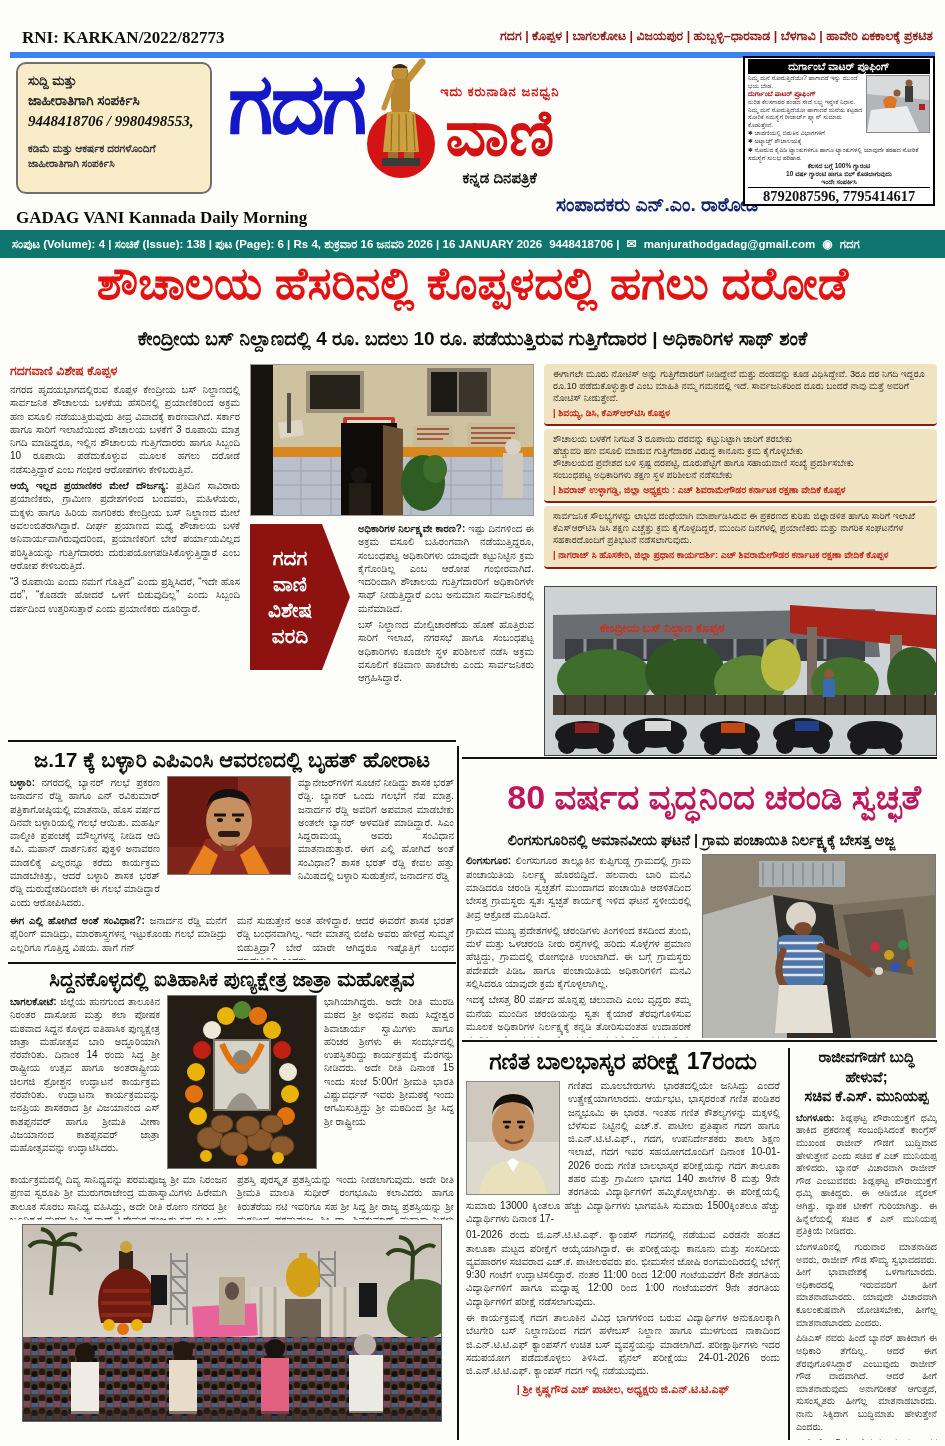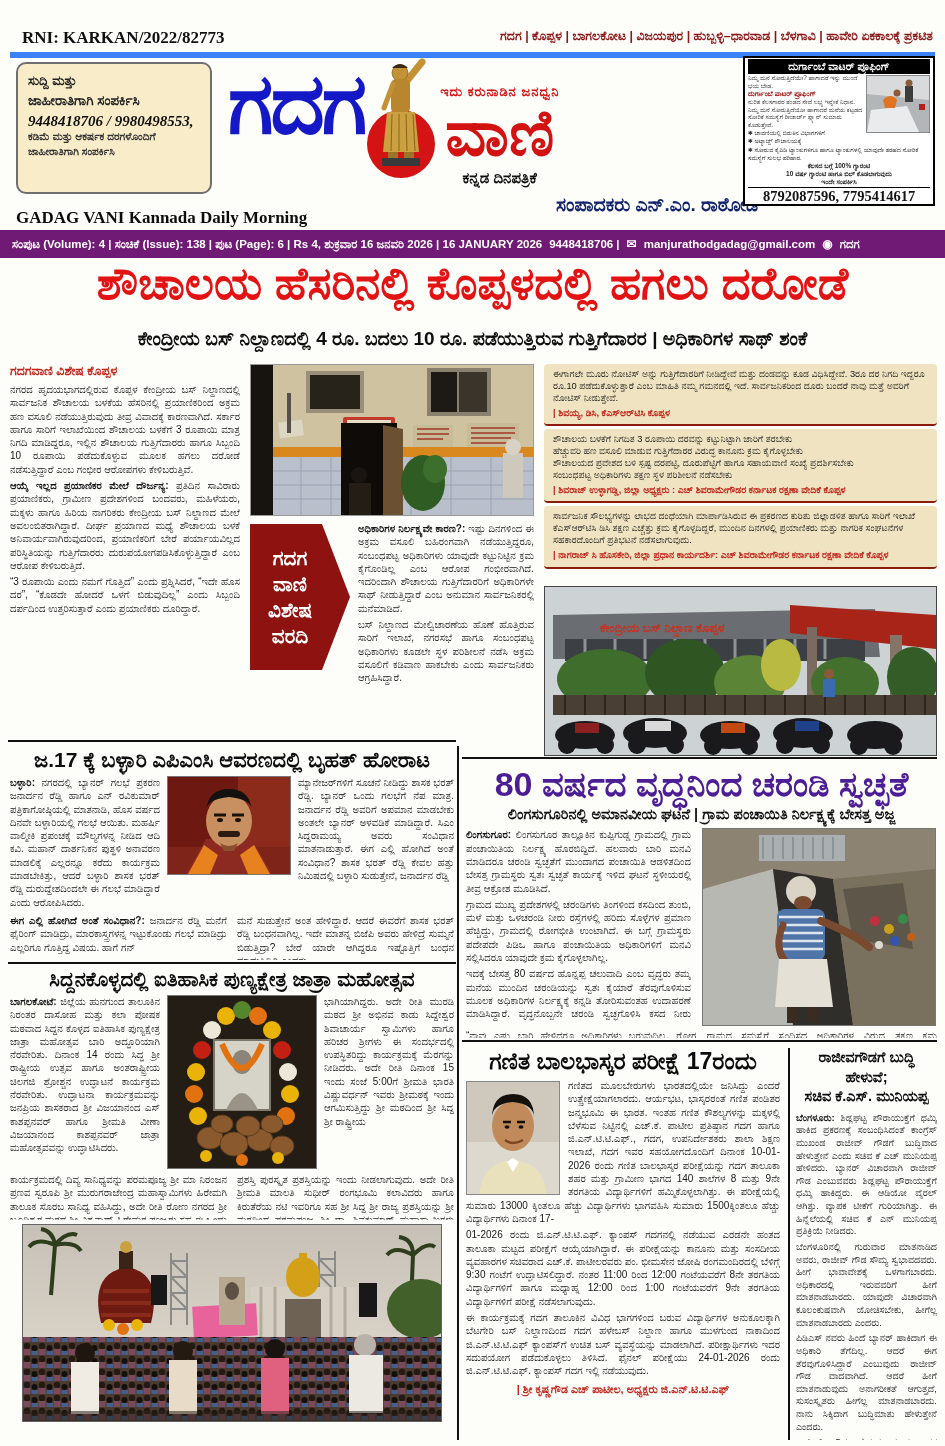--- a/index.html
+++ b/index.html
@@ -8,21 +8,21 @@
   
   #topbar{position:absolute;left:10px;top:4px;right:10px;height:48px;border-bottom:6px solid #3b82f6;}
   #rni{position:absolute;left:12px;bottom:4px;font-family:"Liberation Serif",serif;font-weight:bold;font-size:17px;color:#111;}
   #cities{position:absolute;right:2px;bottom:8px;color:#8a1616;font-weight:bold;font-size:12.5px;}
   
   #masthead{position:absolute;left:0;top:54px;width:945px;height:174px;}
   #contact-box{position:absolute;left:16px;top:8px;width:196px;height:132px;background:#f9ecc9;border:2px solid #6f6f6f;border-radius:10px;padding:9px 10px;box-sizing:border-box;}
   .cb-l1{font-weight:bold;font-size:13px;color:#222;}
   .cb-l2{font-weight:bold;font-size:13.5px;color:#222;margin-top:4px;}
   .cb-phone{font-family:"Liberation Serif",serif;font-style:italic;font-weight:bold;font-size:15px;margin-top:4px;color:#111;}
-  .cb-l4{font-weight:bold;font-size:10.5px;margin-top:0;color:#333;}
+  .cb-l4{font-weight:bold;font-size:10.5px;margin-top:12px;color:#333;}
   .cb-l5{font-weight:bold;font-size:10.5px;margin-top:2px;color:#333;}
   #daily-line{position:absolute;left:16px;bottom:0;font-family:"Liberation Serif",serif;font-weight:bold;font-size:17px;color:#0d0d0d;}
   #logo-row{position:absolute;left:228px;top:4px;display:flex;align-items:flex-start;}
   #logo-blue{font-size:84px;font-weight:bold;color:#1518c6;line-height:1.1;letter-spacing:-3px;}
   #statue{margin:0 2px;}
   #logo-right{margin-left:2px;text-align:center;padding-top:26px;}
   #tagline-top{color:#d31212;font-weight:bold;font-size:13px;letter-spacing:1px;}
   #logo-red{color:#d31212;font-size:64px;font-weight:bold;line-height:1.05;}
   #tagline-bottom{font-weight:bold;font-size:15px;color:#111;margin-top:2px;}
   #editor-line{position:absolute;left:556px;top:140px;color:#12246e;font-weight:bold;font-size:19px;}
@@ -31,21 +31,21 @@
   #ad-header{background:#000;color:#fff;font-weight:bold;font-size:10.5px;text-align:center;padding:1px 0;}
   .ad-s{font-size:6.3px;line-height:1.25;color:#222;}
   .ad-brand{font-size:7px;font-weight:bold;color:#a01010;}
   .ad-b{font-size:6.3px;line-height:1.3;color:#111;}
   .ad-b::before{content:"✱ ";color:#333;}
   .ad-g{font-size:6.5px;font-weight:bold;text-align:center;color:#222;}
   #ad-photo{float:right;margin:1px 0 1px 2px;border:1px solid #888;}
   #ad-phones{font-family:"Liberation Serif",serif;font-weight:bold;font-size:14.5px;text-align:center;border-top:1.5px solid #000;margin-top:1px;}
   #ad-footer{font-weight:bold;font-size:8px;text-align:center;border-top:1.5px solid #000;color:#222;}
   
-  #infobar{position:absolute;left:0;top:230px;width:945px;height:28px;background:#701a75;color:#fff;display:flex;align-items:center;padding:0 12px;box-sizing:border-box;font-weight:bold;font-size:11.5px;gap:7px;white-space:nowrap;}
+  #infobar{position:absolute;left:0;top:230px;width:945px;height:28px;background:#0f766e;color:#fff;display:flex;align-items:center;padding:0 12px;box-sizing:border-box;font-weight:bold;font-size:11.5px;gap:7px;white-space:nowrap;}
   .ib-icon{display:inline-block;font-size:12px;}
   
   #main-headline{position:absolute;left:0;top:258px;width:945px;text-align:center;color:#e31313;font-weight:bold;font-size:45px;letter-spacing:0;}
   #sub-headline{position:absolute;left:0;top:328px;width:945px;text-align:center;font-weight:bold;font-size:19px;color:#0f0f0f;}
   
   .bt{font-size:10px;line-height:1.33;text-align:justify;color:#161616;margin:0 0 3px 0;}
   .bt b{font-weight:bold;}
   .byline{color:#c3251a;font-weight:bold;font-size:12.5px;margin:0 0 4px 0;}
   
   #lead-col1{position:absolute;left:10px;top:364px;width:230px;height:374px;overflow:hidden;}
@@ -70,21 +70,21 @@
   #ballari{position:absolute;left:10px;top:748px;width:444px;height:212px;overflow:hidden;}
   #ballari h2{margin:0 0 4px 0;text-align:center;font-size:21px;color:#0e0e0e;}
   .b-row{display:flex;gap:7px;}
   .b-c1{width:150px;}
   .b-c2{flex:1;}
   #reddy-photo{border:1px solid #777;align-self:flex-start;}
   .b-row2{display:flex;gap:10px;margin-top:2px;}
   .b-row2>div{flex:1;}
   
   #story80{position:absolute;left:466px;top:763px;width:471px;height:275px;overflow:hidden;}
-  #story80 h2{margin:3px;text-align:center;font-size:34px;color:#4c1d95;line-height:1.1;}
+  #story80 h2{margin:16px;text-align:right;font-size:34px;color:#be185d;line-height:1.1;}
   #story80 .subhead{text-align:center;font-weight:bold;font-size:14.5px;margin:3px 0 5px 0;color:#111;}
   .s80-row{display:flex;gap:11px;}
   .s80-c1{width:225px;height:196px;overflow:hidden;}
   #drain-photo{border:1px solid #777;}
   .s80-row2{display:flex;gap:10px;margin-top:3px;}
   .s80-row2>div{flex:1;}
   
   #jatra{position:absolute;left:10px;top:968px;width:444px;height:252px;overflow:hidden;}
   #jatra h2{margin:0 0 4px 0;text-align:center;font-size:20px;color:#0e0e0e;}
   .j-row{display:flex;gap:7px;}

